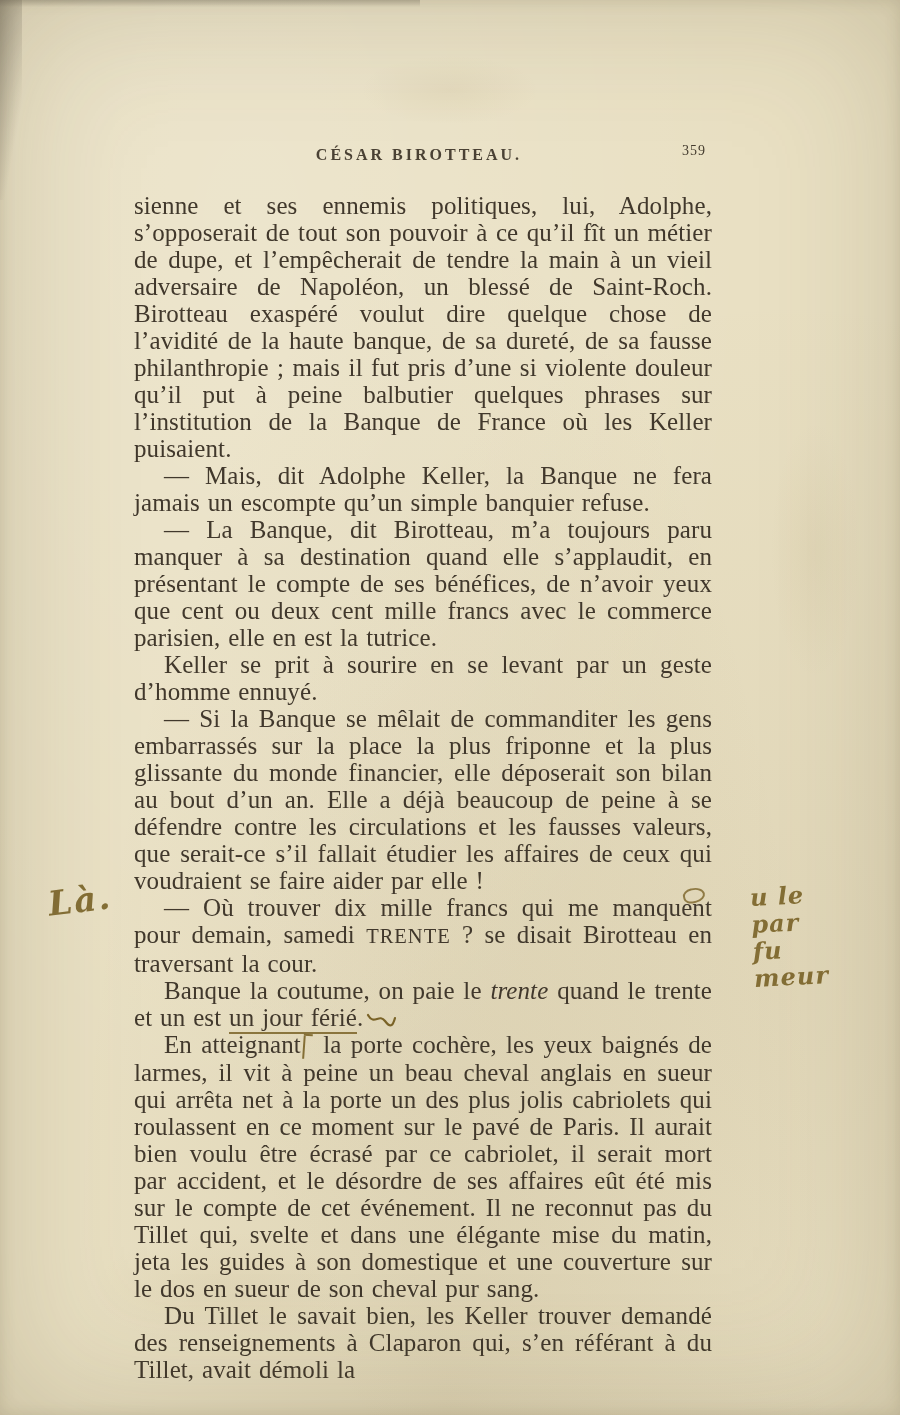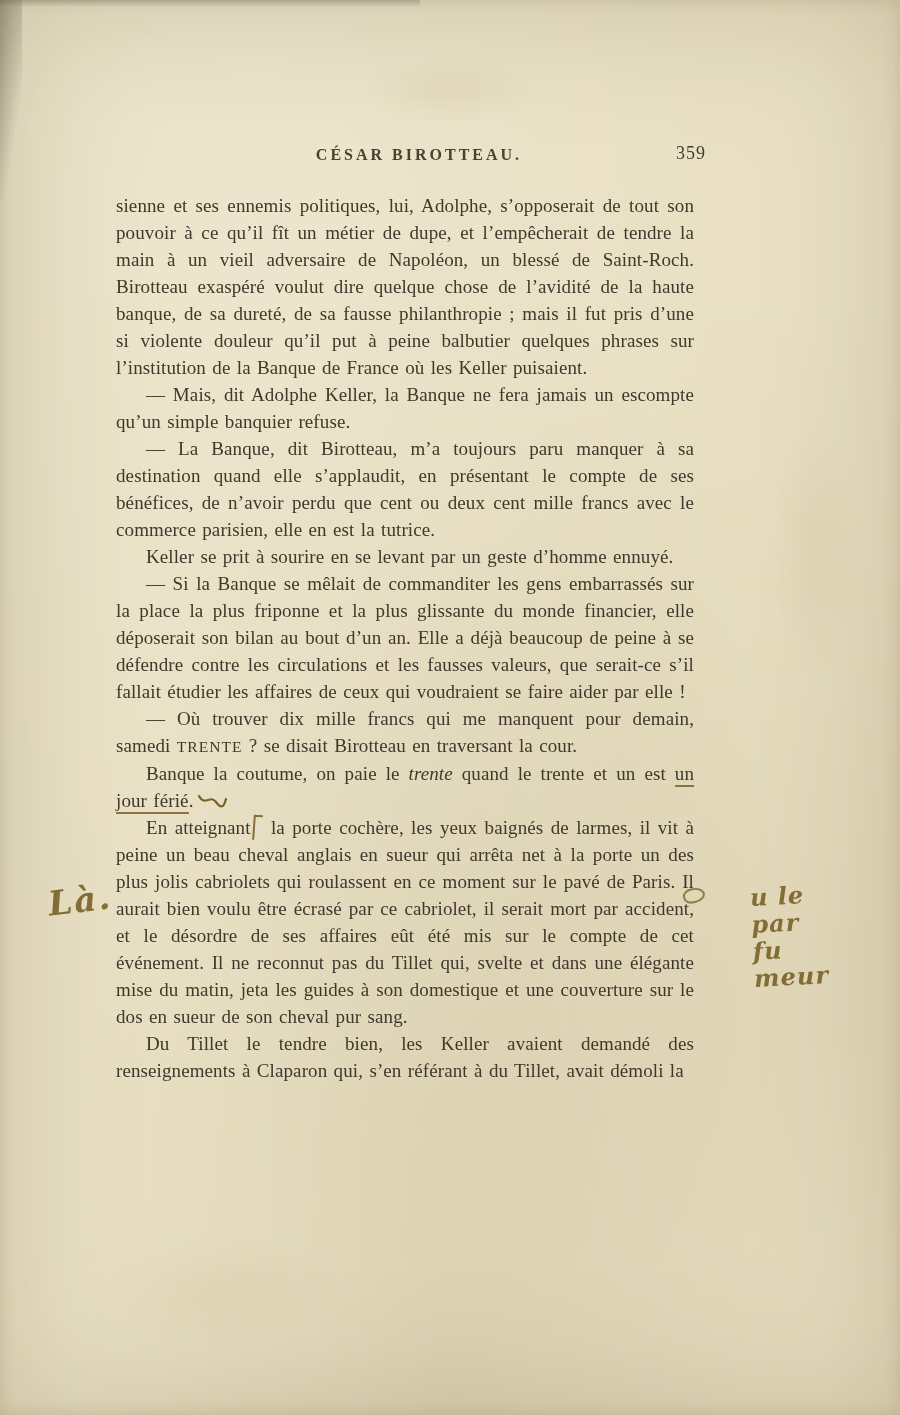--- a/index.html
+++ b/index.html
@@ -45,26 +45,26 @@
     background: radial-gradient(ellipse, rgba(150,125,70,0.06), transparent 70%);
   }
 
   .header { position: absolute; top: 146px; left: 130px; width: 578px; height: 30px; }
   .running-title {
     position: absolute; left: 0; right: 0; text-align: center;
     font-size: 16px; font-weight: 700; letter-spacing: 3px; color: #4a4134;
   }
   .page-number {
     position: absolute; right: 2px; top: -3px;
-    font-size: 18px; letter-spacing: 1px; color: #443b2e;
+    font-size: 14px; letter-spacing: 1px; color: #443b2e;
   }
 
   .text-block {
-    position: absolute; top: 192px; left: 116px; width: 578px;
-    font-size: 19px; line-height: 27px; color: #41382c;
+    position: absolute; top: 192px; left: 134px; width: 578px;
+    font-size: 25px; line-height: 27px; color: #41382c;
     text-align: justify; letter-spacing: 0.1px; word-spacing: 1.5px;
   }
   .text-block p { margin: 0; }
   p.indent { text-indent: 30px; }
 
   .smallcaps { font-size: 0.82em; letter-spacing: 1px; }
   .hand-underline {
     border-bottom: 2px solid rgba(122,99,39,0.85);
     padding-bottom: 1px;
   }
@@ -112,29 +112,29 @@
   <div class="stain-3"></div>
 
   <div class="header">
     <div class="running-title">CÉSAR BIROTTEAU.</div>
     <div class="page-number">359</div>
   </div>
 
   <div class="text-block">
     <p>sienne et ses ennemis politiques, lui, Adolphe, s’opposerait de tout son pouvoir à ce qu’il fît un métier de dupe, et l’empêcherait de tendre la main à un vieil adversaire de Napoléon, un blessé de Saint-Roch. Birotteau exaspéré voulut dire quelque chose de l’avidité de la haute banque, de sa dureté, de sa fausse philanthropie ; mais il fut pris d’une si violente douleur qu’il put à peine balbutier quelques phrases sur l’institution de la Banque de France où les Keller puisaient.</p>
     <p class="indent">— Mais, dit Adolphe Keller, la Banque ne fera jamais un escompte qu’un simple banquier refuse.</p>
-    <p class="indent">— La Banque, dit Birotteau, m’a toujours paru manquer à sa destination quand elle s’applaudit, en présentant le compte de ses bénéfices, de n’avoir perdu que cent ou deux cent mille francs avec le commerce parisien, elle en est la tutrice.</p>
+    <p class="indent">— La Banque, dit Birotteau, m’a toujours paru manquer à sa destination quand elle s’applaudit, en présentant le compte de ses bénéfices, de n’avoir yeux que cent ou deux cent mille francs avec le commerce parisien, elle en est la tutrice.</p>
     <p class="indent">Keller se prit à sourire en se levant par un geste d’homme ennuyé.</p>
     <p class="indent">— Si la Banque se mêlait de commanditer les gens embarrassés sur la place la plus friponne et la plus glissante du monde financier, elle déposerait son bilan au bout d’un an. Elle a déjà beaucoup de peine à se défendre contre les circulations et les fausses valeurs, que serait-ce s’il fallait étudier les affaires de ceux qui voudraient se faire aider par elle !</p>
     <p class="indent"><span>— Où trouver dix mille francs qui me manquent pour demain, samedi </span><span class="smallcaps">TRENTE</span><span> ? se disait Birotteau en traversant la cour.</span></p>
     <p class="indent"><span>Banque la coutume, on paie le </span><em>trente</em><span> quand le trente et un est </span><span class="hand-underline">un jour férié</span><span>.</span><svg class="squiggle" width="30" height="16" viewBox="0 0 30 16">
           <path d="M2 3 C8 14, 13 1, 19 9 S27 13, 29 6" stroke="#7a6327" stroke-width="2.2" fill="none" stroke-linecap="round"></path>
         </svg></p>
     <p class="indent"><span>En atteignant</span><span class="caret-mark"></span><span> la porte cochère, les yeux baignés de larmes, il vit à peine un beau cheval anglais en sueur qui arrêta net à la porte un des plus jolis cabriolets qui roulassent en ce moment sur le pavé de Paris. Il aurait bien voulu être écrasé par ce cabriolet, il serait mort par accident, et le désordre de ses affaires eût été mis sur le compte de cet événement. Il ne reconnut pas du Tillet qui, svelte et dans une élégante mise du matin, jeta les guides à son domestique et une couverture sur le dos en sueur de son cheval pur sang.</span></p>
-    <p class="indent">Du Tillet le tendre bien, les Keller avaient demandé des renseignements à Claparon qui, s’en référant à du Tillet, avait démoli la</p>
+    <p class="indent">Du Tillet le savait bien, les Keller trouver demandé des renseignements à Claparon qui, s’en référant à du Tillet, avait démoli la</p>
   </div>
 
   <div class="handwriting note-left">Là.</div>
 
   <div class="handwriting note-right">
     <span>u le</span>
     <span>par</span>
     <span>fu</span>
     <span>meur</span>
   </div>

